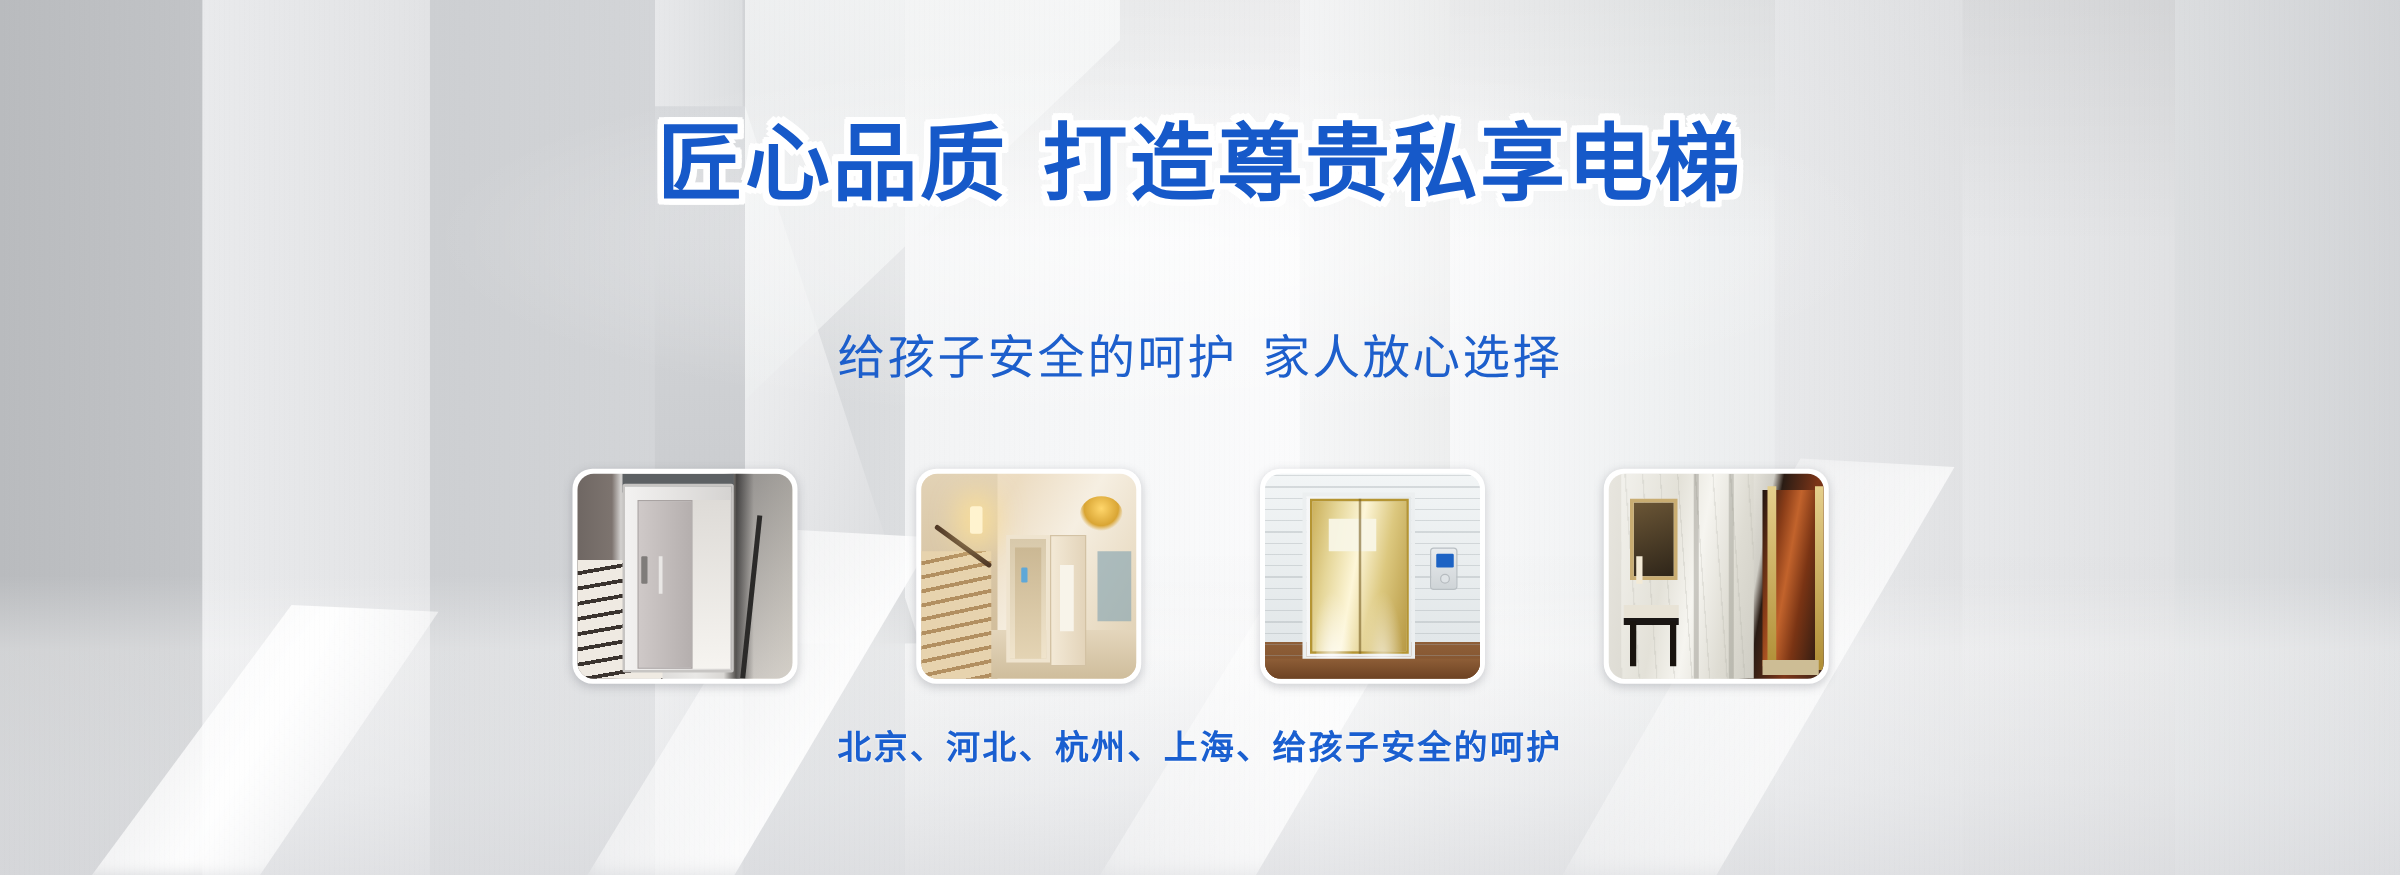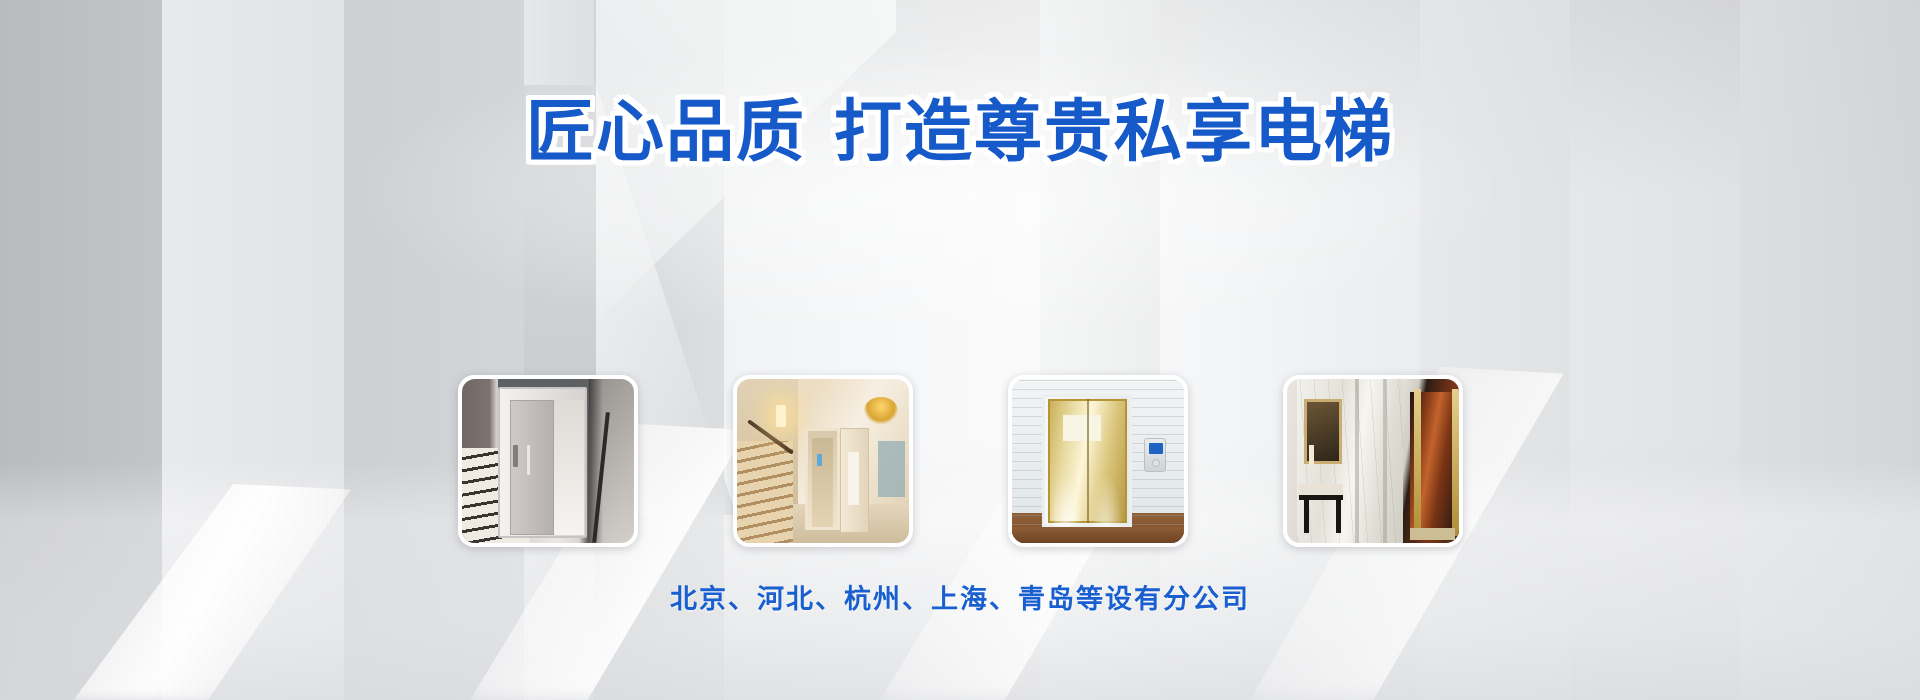--- a/index.html
+++ b/index.html
@@ -308,20 +308,21 @@
     <div class="shaft s3"></div>
     <div class="shaft s4"></div>
     <div class="glow"></div>
     <div class="grain"></div>
   </div>
 
   <div class="content">
 
     <div class="headline"><span>匠心品质</span><span class="gap"></span><span>打造尊贵私享电梯</span></div>
 
+    <div class="subhead"><span>给孩子安全的呵护</span><span class="gap"></span><span>家人放心选择</span></div>
 
     <div class="thumbs">
 
       <div class="thumb">
         <div class="pic p1">
           <div class="stairs"></div>
           <div class="topglass"></div>
           <div class="frame"></div>
           <div class="cab"></div>
           <div class="door"></div>
@@ -379,16 +380,16 @@
           <div class="leg2"></div>
           <div class="cab4"></div>
           <div class="jambL"></div>
           <div class="jambR"></div>
           <div class="sill"></div>
         </div>
       </div>
 
     </div>
 
-    <div class="tagline">北京、河北、杭州、上海、青岛等设有分公司</div>
+    <div class="tagline">北京、河北、杭州、上海、给孩子安全的呵护</div>
 
   </div>
 </div>
 
 </body></html>

